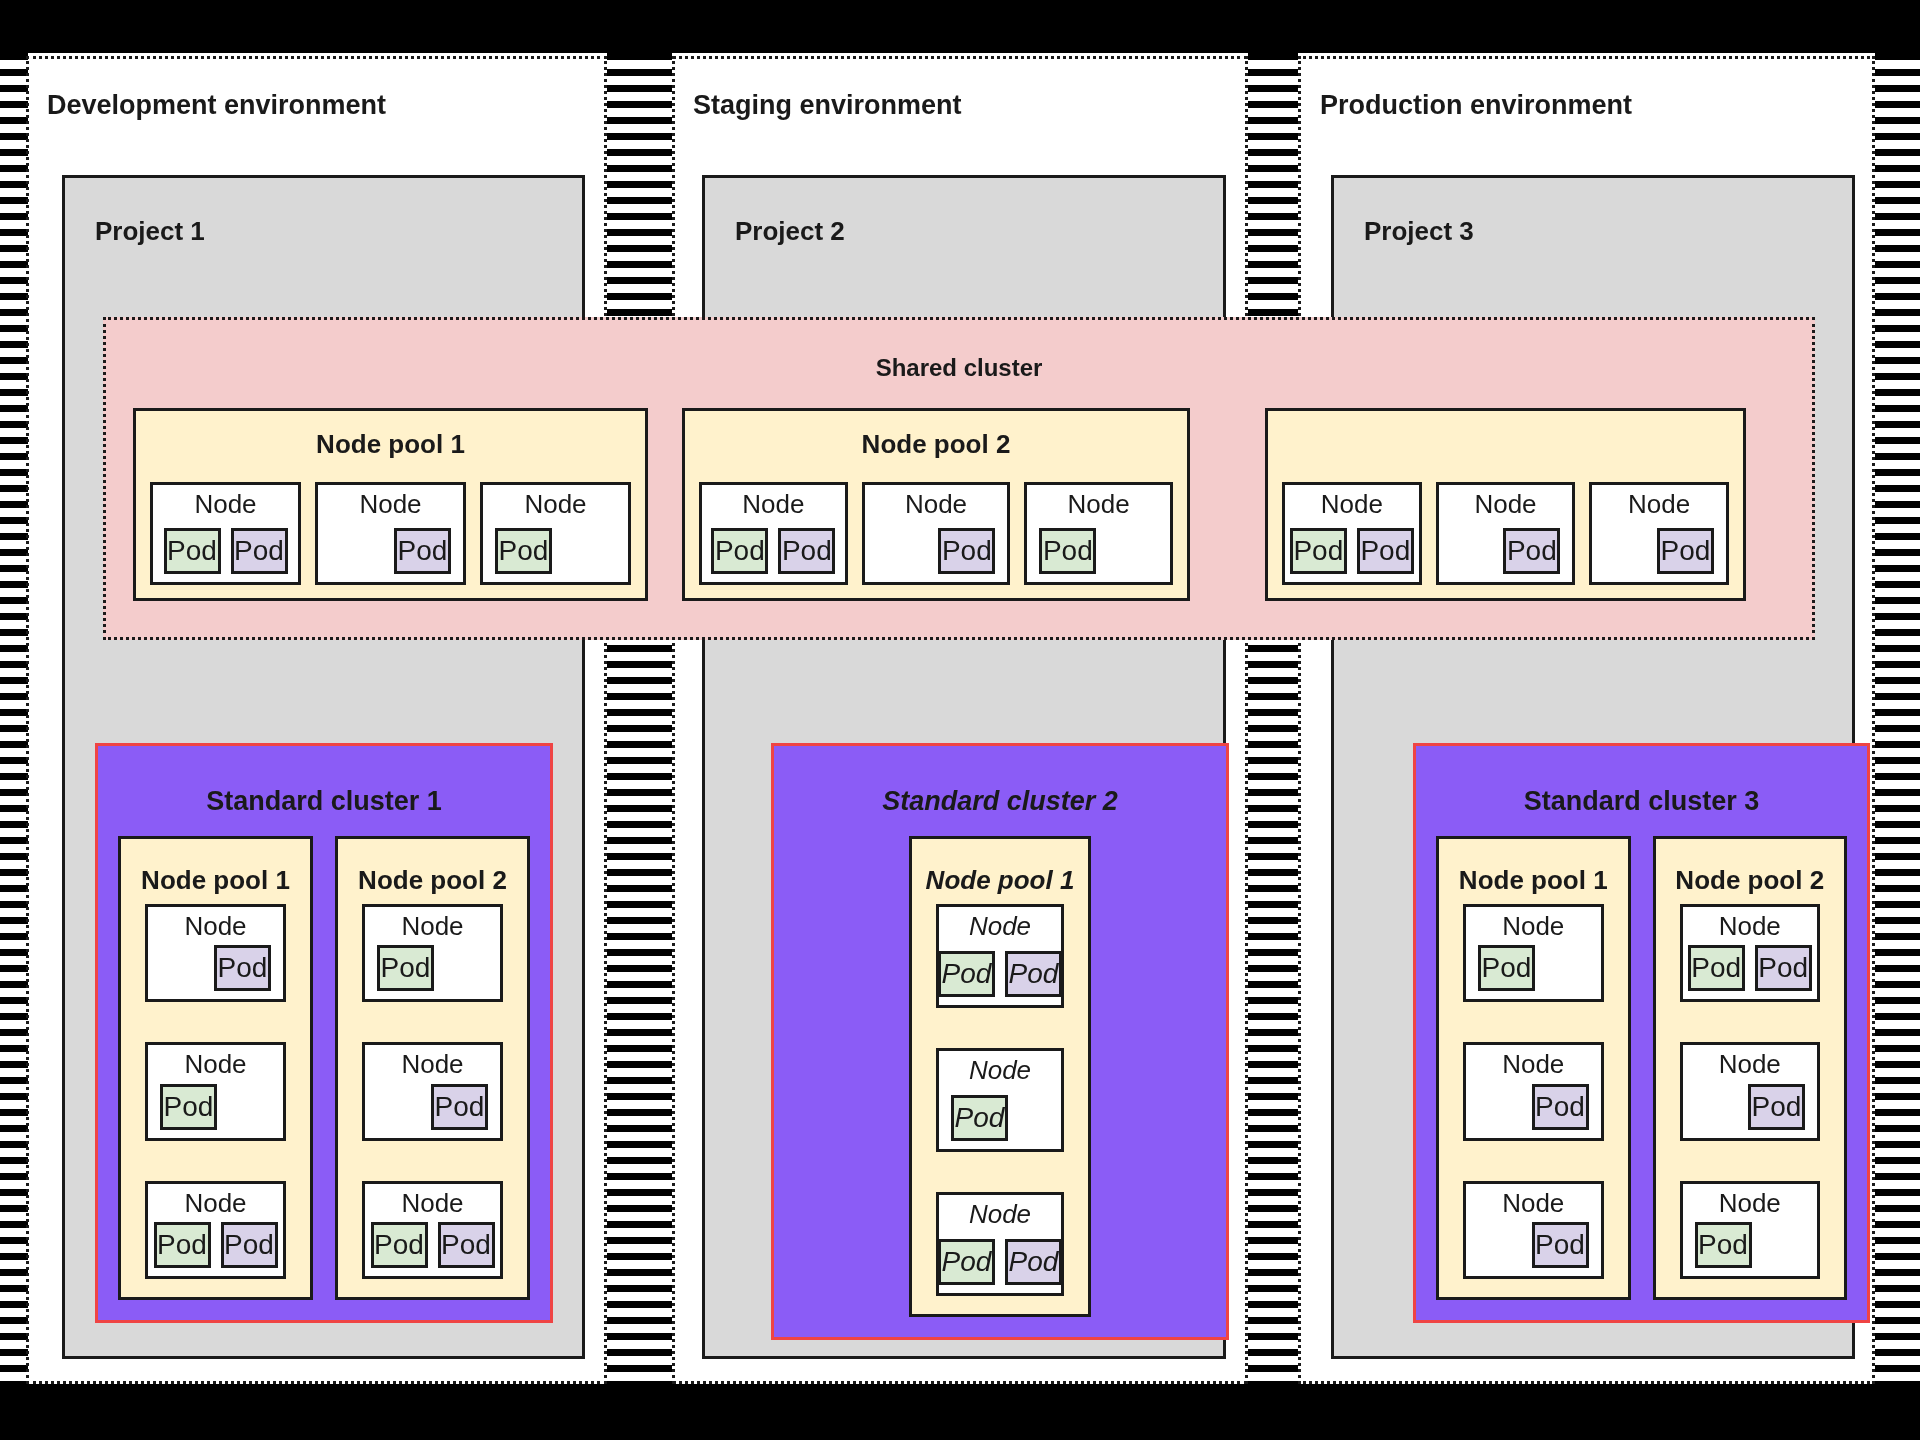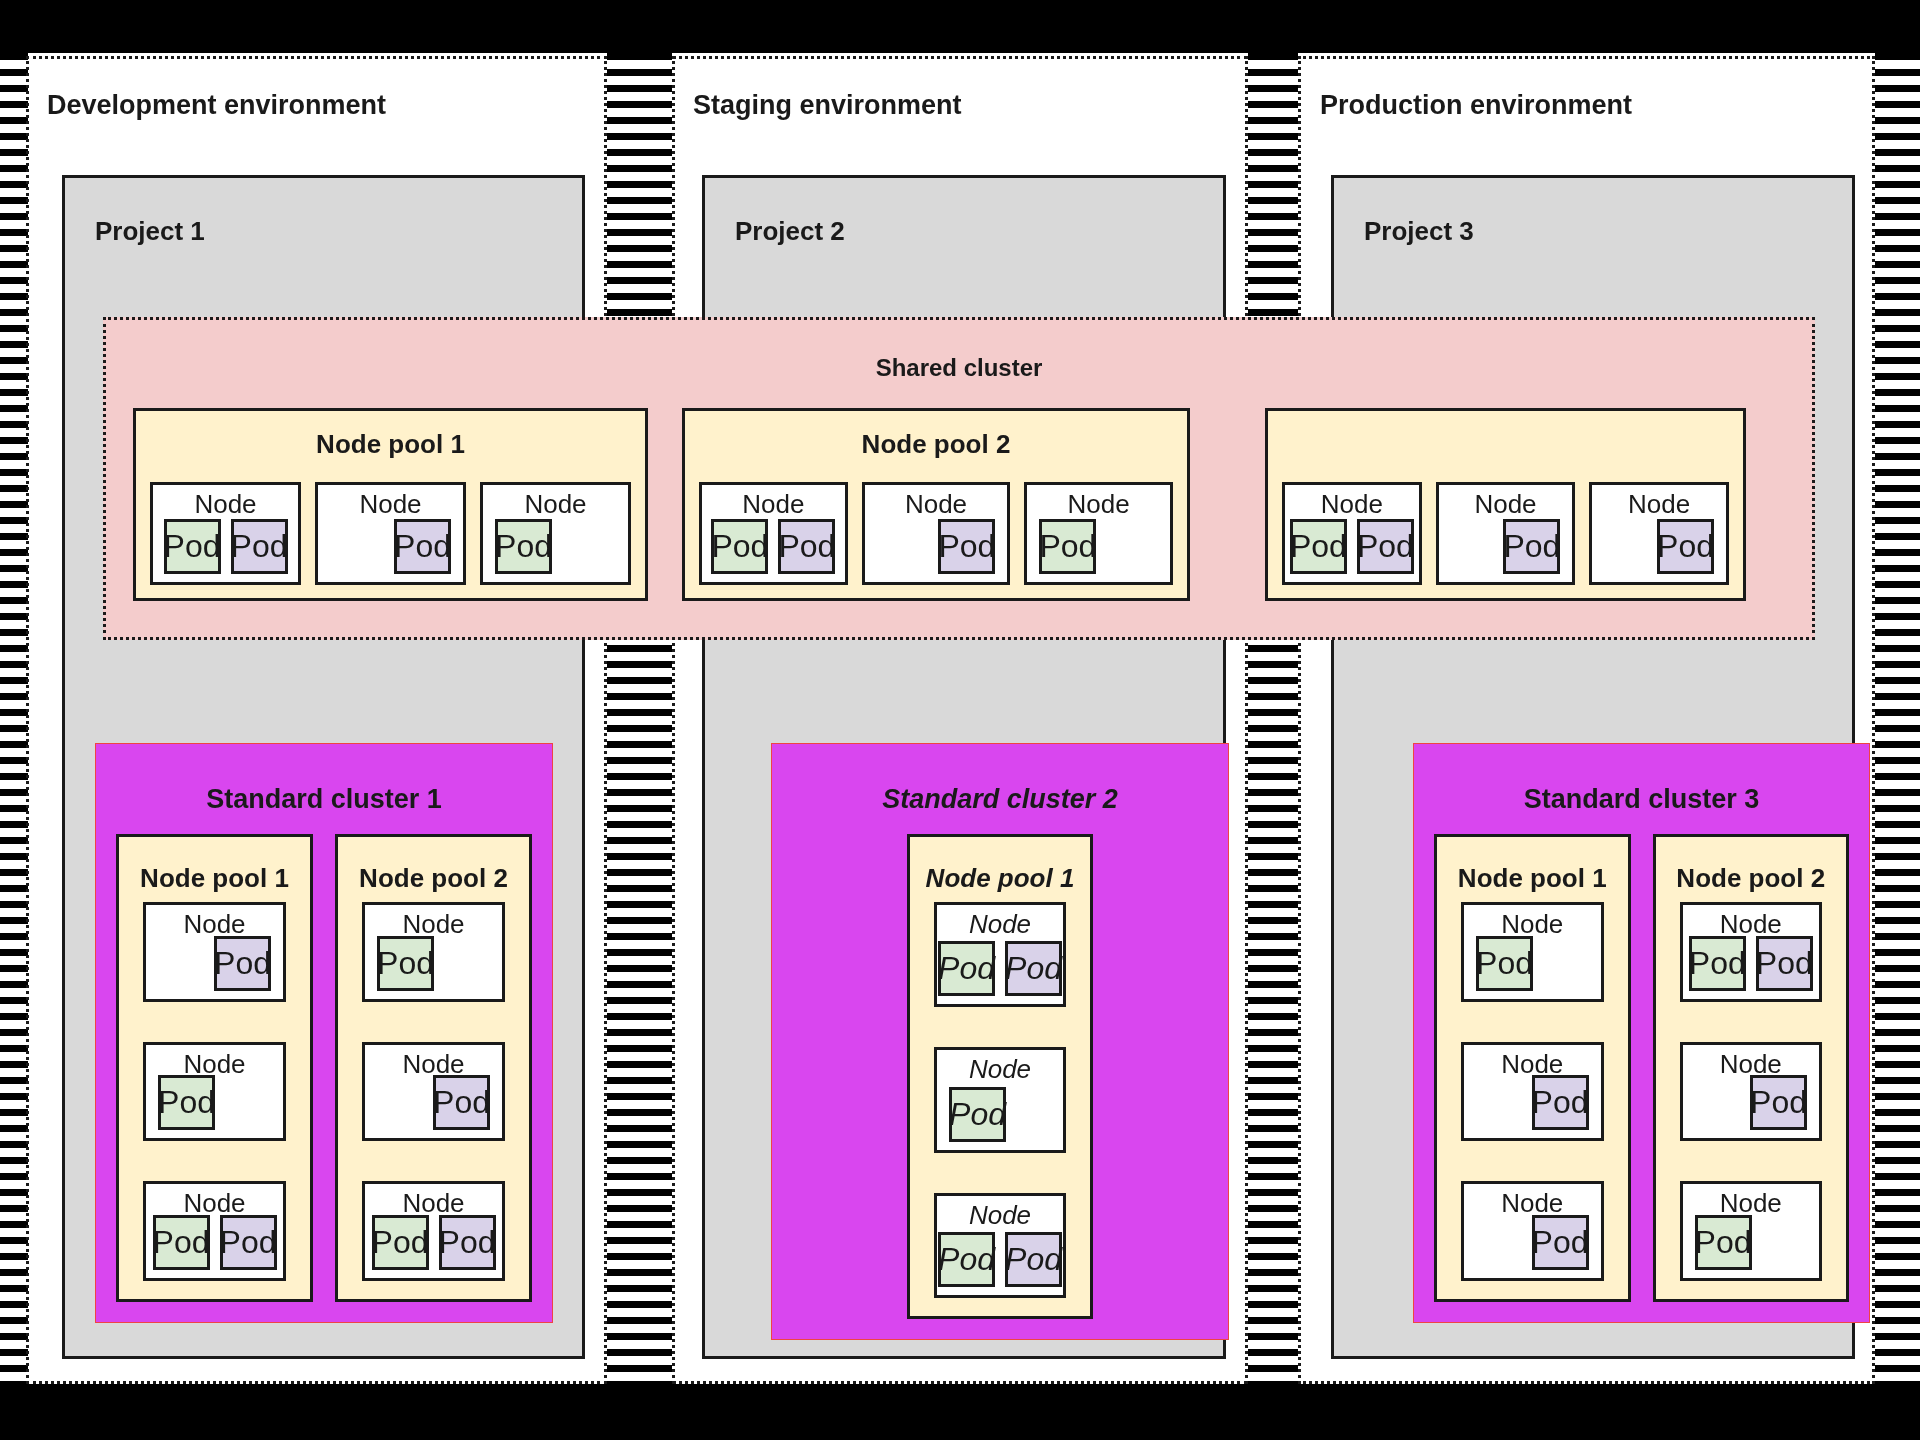--- a/index.html
+++ b/index.html
@@ -27,21 +27,21 @@
   #env-title-1 { left: 47px; }
   #env-title-2 { left: 693px; }
   #env-title-3 { left: 1320px; }
 
   .project { position: absolute; top: 175px; height: 1184px; background: #d9d9d9; border: 3px solid #1a1a1a; z-index: 3; }
   #project-1 { left: 62px;  width: 523px; }
   #project-2 { left: 702px; width: 524px; }
   #project-3 { left: 1331px; width: 524px; }
   .project-title { padding: 38px 0 0 30px; font-size: 26px; font-weight: bold; }
 
-  .scluster { position: absolute; top: 743px; background: #d946ef; border: 1px solid #ef4444; z-index: 4; }
+  .scluster { position: absolute; top: 743px; background: #8b5cf6; border: 3px solid #ef4444; z-index: 4; }
   #sc-1 { left: 95px;  width: 458px; height: 580px; }
   #sc-2 { left: 771px; width: 458px; height: 597px; font-style: italic; }
   #sc-3 { left: 1405px; width: 457px; height: 580px; margin-left: 8px; }
   .sc-title { text-align: center; padding-top: 40px; font-size: 27px; font-weight: bold; }
 
   .pools { position: absolute; top: 90px; bottom: 20px; left: 20px; right: 20px; display: flex; gap: 22px; }
   .pools.single { left: 135px; right: 135px; }
   .pool { flex: 1; position: relative; background: #fff2cc; border: 3px solid #1a1a1a; }
   .pool-title { text-align: center; font-size: 26px; font-weight: bold; padding-top: 26px; }
   .pool .nodes { position: absolute; top: 65px; bottom: 18px; left: 24px; right: 24px;
@@ -57,21 +57,21 @@
   #spool-3 { left: 1265px; width: 481px; }
   .spool .pool-title { padding-top: 18px; }
   .spool .nodes { position: absolute; left: 14px; right: 14px; bottom: 13px; height: 103px; display: flex; gap: 14px; }
 
   .node { position: relative; flex: 1; background: #fff; border: 3px solid #1a1a1a; min-height: 0; }
   .node-label { text-align: center; font-size: 26px; padding-top: 4px; }
   .pods { position: absolute; left: 12px; right: 12px; bottom: 8px; display: flex; gap: 10px; }
   .pods.align-left   { justify-content: flex-start; }
   .pods.align-right  { justify-content: flex-end; }
   .pods.align-center { justify-content: center; }
-  .pod { width: 57px; height: 55px; border: 3px solid #1a1a1a; display: flex; align-items: center; justify-content: center; font-size: 32px; flex: none; }
+  .pod { width: 57px; height: 46px; border: 3px solid #1a1a1a; display: flex; align-items: center; justify-content: center; font-size: 28px; flex: none; }
   .pod.green  { background: #d9ead3; }
   .pod.purple { background: #d9d2e9; }
 </style>
 </head>
 <body>
 
 <div id="canvas">
 
   <div id="topbar" class="blackbar"></div>
   <div id="bottombar" class="blackbar"></div>

